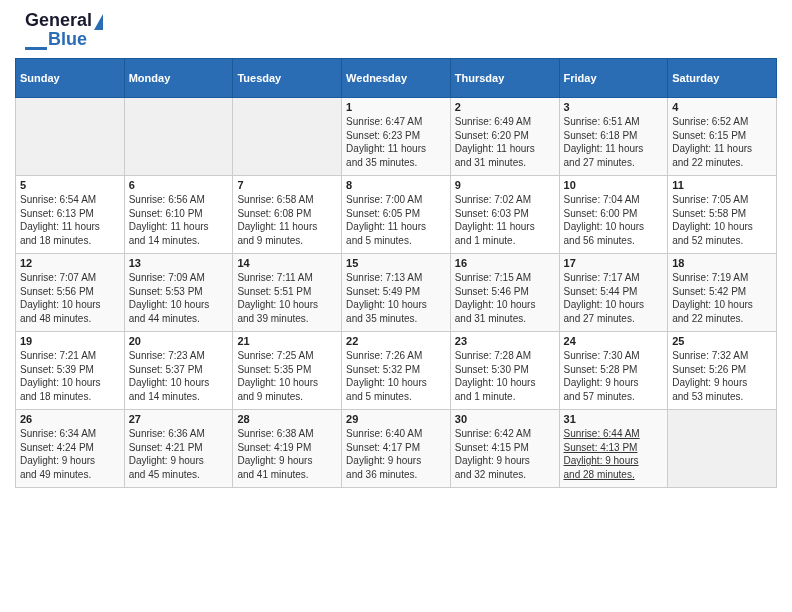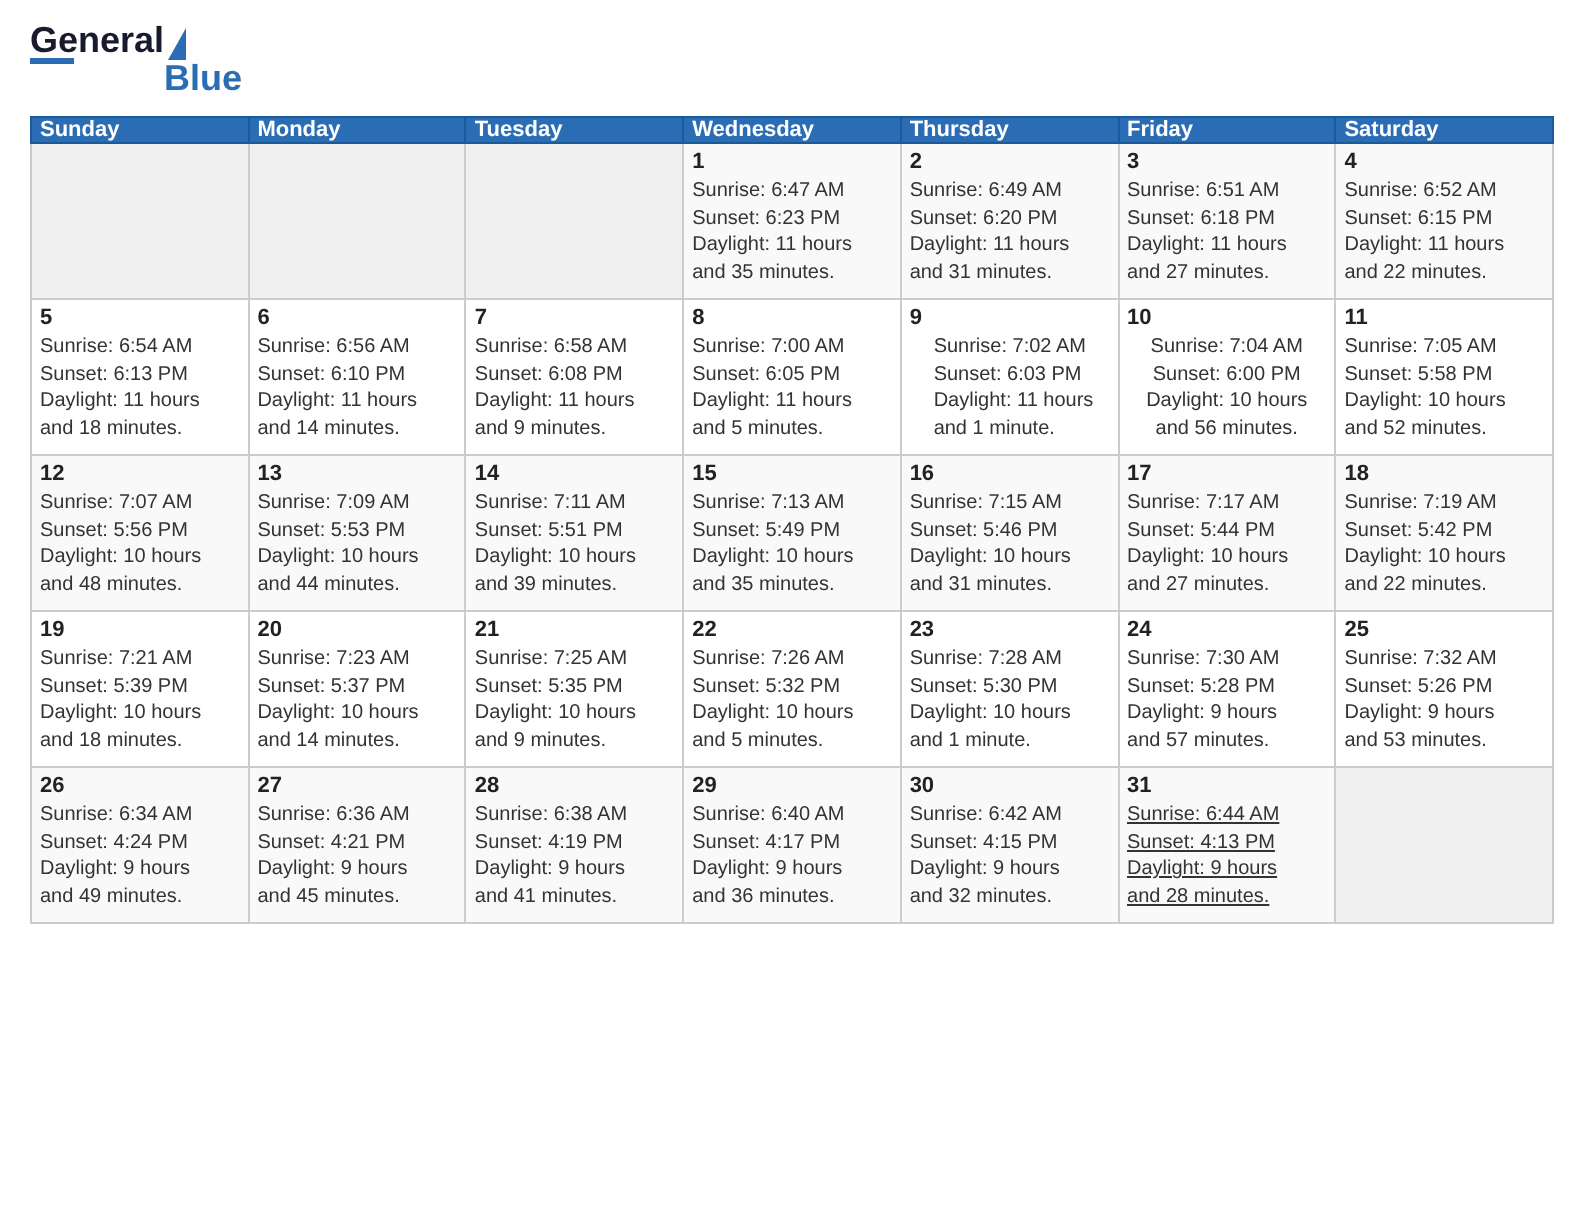--- a/index.html
+++ b/index.html
@@ -12,20 +12,21 @@
     }
     .container {
       width: 792px;
       padding: 10px 15px 8px 15px;
     }
     .header {
       display: flex;
       align-items: flex-start;
       justify-content: space-between;
       margin-bottom: 8px;
+      margin-left: 10px;
     }
     .logo {
       display: flex;
       flex-direction: column;
       align-items: flex-start;
     }
     .logo-row {
       display: flex;
       align-items: center;
     }
@@ -44,21 +45,21 @@
     table {
       width: 100%;
       border-collapse: collapse;
       table-layout: fixed;
     }
     thead th {
       background-color: #2a6db5;
       color: #fff;
       font-size: 11px;
       font-weight: bold;
-      padding: 0 4px;
+      padding: 13px 4px;
       text-align: left;
       border: 1px solid #1a5a9a;
     }
     tbody td {
       border: 1px solid #ccc;
       vertical-align: top;
       padding: 3px 4px;
       font-size: 9px;
       color: #222;
       background: #fff;
@@ -86,21 +87,21 @@
 </head>
 <body>
 
 <div class="container">
   <div class="header">
     <div class="logo">
       <div class="logo-row">
         <span style="font-size:18px;font-weight:bold;color:#1a1a2e;">General</span>
         <span style="display:inline-block;width:0;height:0;border-left:9px solid transparent;border-bottom:16px solid #2a6db5;margin-left:2px;margin-bottom:-2px;"></span>
       </div>
-      <div style="display:flex;align-items:flex-start;margin-top:-2px;gap:44px;">
+      <div style="display:flex;align-items:flex-end;margin-top:-2px;">
         <span style="display:inline-block;height:3px;width:22px;background:#2a6db5;margin-right:1px;"></span>
         <span style="font-size:18px;font-weight:bold;color:#2a6db5;">Blue</span>
       </div>
     </div>
     <div class="title-block">
       <div class="month-title"></div>
       <div class="subtitle"></div>
     </div>
   </div>
 
@@ -174,28 +175,28 @@
           </td>
           <td>
             <span class="day-num">8</span>
             <div class="day-info" style="white-space: pre-line;">Sunrise: 7:00 AM
 Sunset: 6:05 PM
 Daylight: 11 hours
 and 5 minutes.</div>
           </td>
           <td>
             <span class="day-num">9</span>
-            <div class="day-info" style="white-space: pre-line; margin-left: 12px;">Sunrise: 7:02 AM
+            <div class="day-info" style="white-space: pre-line;">Sunrise: 7:02 AM
 Sunset: 6:03 PM
 Daylight: 11 hours
 and 1 minute.</div>
           </td>
           <td>
             <span class="day-num">10</span>
-            <div class="day-info" style="white-space: pre-line; text-align: center;">Sunrise: 7:04 AM
+            <div class="day-info" style="white-space: pre-line;">Sunrise: 7:04 AM
 Sunset: 6:00 PM
 Daylight: 10 hours
 and 56 minutes.</div>
           </td>
           <td>
             <span class="day-num">11</span>
             <div class="day-info" style="white-space: pre-line;">Sunrise: 7:05 AM
 Sunset: 5:58 PM
 Daylight: 10 hours
 and 52 minutes.</div>

